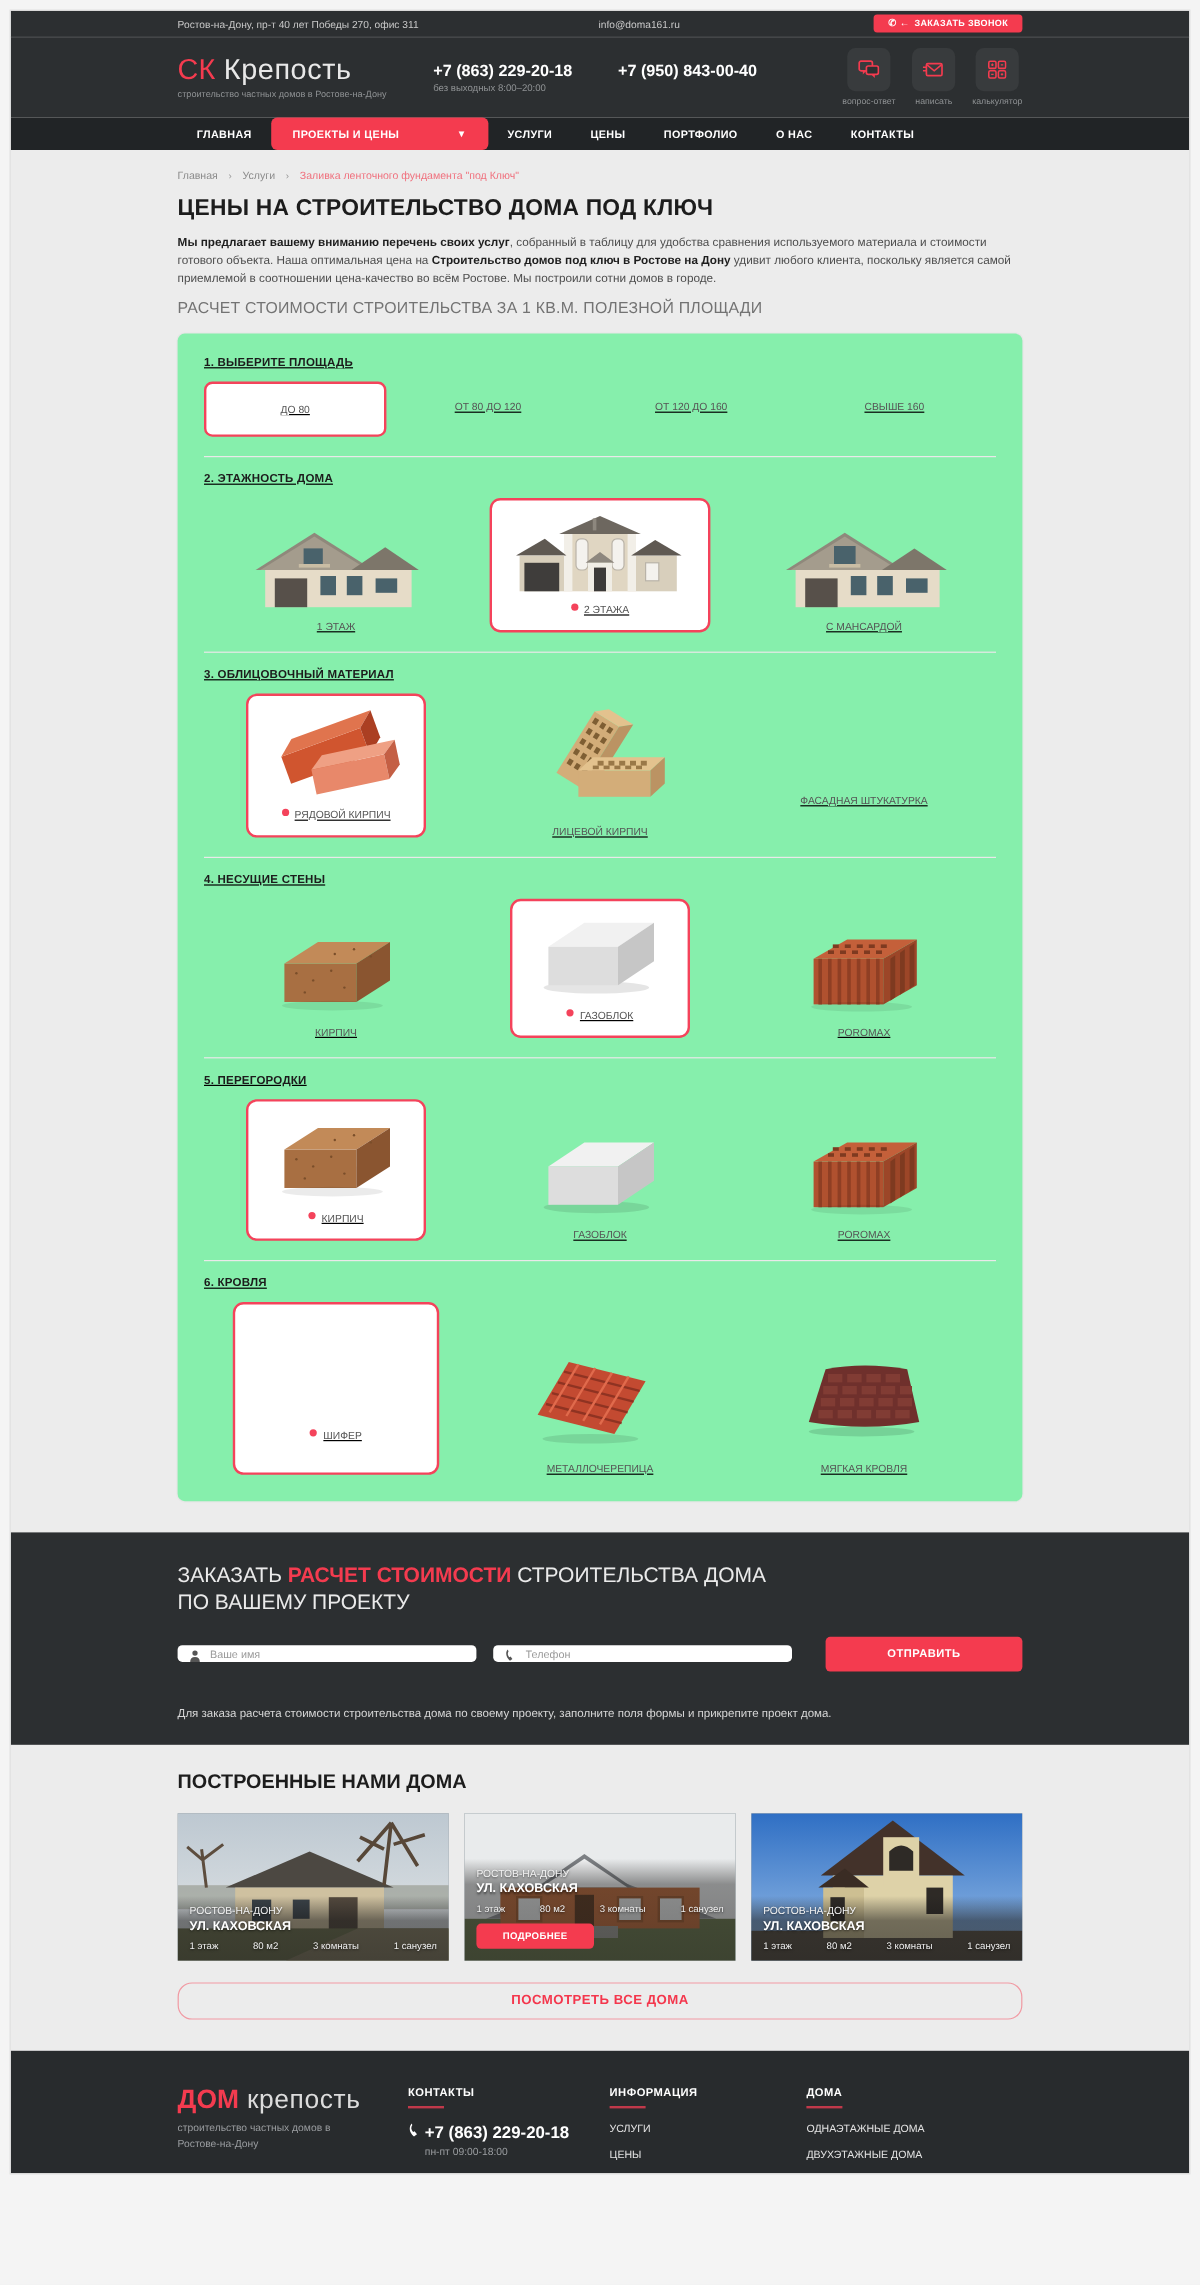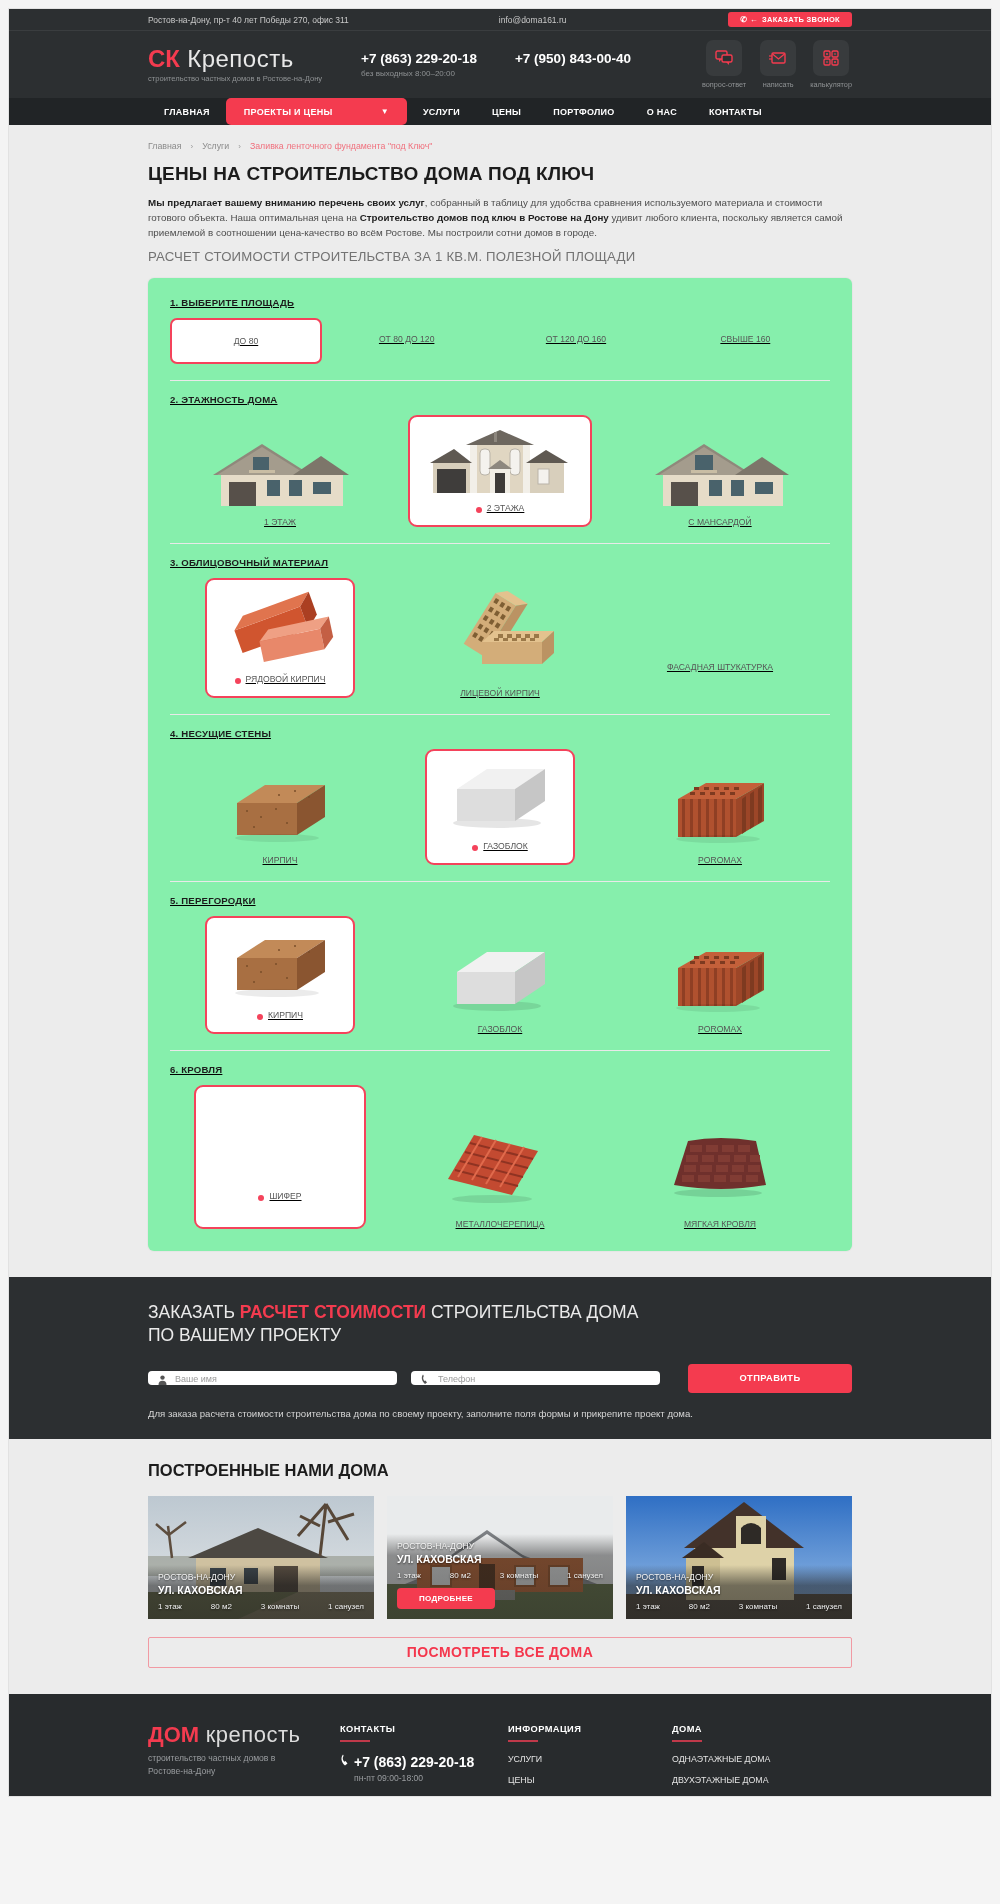--- a/index.html
+++ b/index.html
@@ -14,21 +14,21 @@
   .topbar-email{color:#c9c9c9;font-size:8.5px;margin-left:150px;}
   .callback-btn{margin-left:auto;background:#f43b4f;color:#fff;font-size:7.5px;font-weight:bold;
     border:none;border-radius:3px;height:15px;padding:0 12px;display:flex;align-items:center;gap:4px;cursor:pointer;letter-spacing:.3px;}
   .phone-glyph{font-size:8px;line-height:1;}
 
   
   .header{background:#2c2f31;}
   .header .container{display:flex;align-items:center;height:67px;}
   .logo-block{width:205px;}
   .logo-line{font-size:24px;line-height:1;}
-  .logo-main{color:#f43b4f;font-weight:700;}
+  .logo-main{color:#f43b4f;font-weight:400;}
   .logo-rest{color:#e8e8e8;font-weight:300;letter-spacing:.5px;}
   .logo-sub{color:#8f9294;font-size:7.6px;margin-top:3px;}
   .phones{display:flex;gap:38px;align-items:flex-start;margin-left:8px;}
   .phone-big{color:#fff;font-weight:bold;font-size:13.5px;}
   .phone-note{color:#8f9294;font-size:8px;margin-top:3px;}
   .quick-icons{margin-left:auto;display:flex;gap:14px;}
   .quick-icon{display:flex;flex-direction:column;align-items:center;cursor:pointer;}
   .quick-icon .qi-box{width:36px;height:36px;border-radius:7px;background:#383b3d;display:flex;align-items:center;justify-content:center;}
   .quick-icon .qi-label{color:#8f9294;font-size:7.3px;margin-top:4px;}
 
@@ -52,21 +52,21 @@
   
   .panel{background:#86efac;border-radius:6px;padding:6px 22px;box-shadow:0 0 0 1px #e6e6e6;text-decoration:underline;}
   .calc-step{padding:13px 0 16px;border-top:1px solid #e9e9e9;}
   .calc-step:first-child{border-top:none;}
   .step-title{font-size:9.6px;font-weight:800;color:#1c1c1c;margin:0 0 10px;letter-spacing:.2px;}
   .opts{display:flex;}
   .opts-text .opt{flex:1;display:flex;align-items:center;justify-content:center;height:42px;font-size:8.6px;color:#555;cursor:pointer;}
   .opts-text .opt.sel-box{border:2px solid #f4435b;border-radius:7px;max-width:148px;background:#fff;}
   .opts-img .opt{flex:1;display:flex;flex-direction:column;align-items:center;justify-content:flex-end;cursor:pointer;}
   .opt-img{display:flex;align-items:flex-end;justify-content:center;}
-  .opt-label{display:flex;align-items:flex-end;gap:5px;font-size:8.6px;color:#555;margin-top:10px;}
+  .opt-label{display:flex;align-items:flex-start;gap:5px;font-size:8.6px;color:#555;margin-top:10px;}
   .dot{width:6px;height:6px;border-radius:50%;background:#f4435b;display:inline-block;}
   .sel-frame{border:2px solid #f4435b;border-radius:9px;background:#fff;padding:10px 14px 12px;display:flex;flex-direction:column;align-items:center;}
   .sel-frame.empty{width:140px;height:118px;justify-content:flex-end;align-items:center;}
   .text-only{font-size:8.6px;color:#555;margin-bottom:26px;}
 
   
   .total-panel{background:#fafafa;border-radius:6px;box-shadow:0 0 0 1px #e6e6e6;margin-top:24px;
     text-align:center;padding:20px 0 18px;}
   .total-label{font-size:16px;color:#6f6f6f;font-weight:300;letter-spacing:1px;}
   .total-price{font-size:23px;color:#f4374d;font-weight:800;margin-top:4px;}
@@ -76,38 +76,38 @@
   .order-band{background:#2c2f31;margin-top:26px;padding:24px 0 20px;}
   .order-title{color:#eaeaea;font-size:17.5px;font-weight:300;line-height:1.35;margin:0;}
   .order-title .accent{color:#f43b4f;font-weight:800;}
   .order-form{display:flex;gap:14px;margin-top:16px;align-items:center;}
   .input-wrap{background:#fff;border-radius:4px;height:14px;display:flex;align-items:flex-end;padding:0 10px;width:229px;}
   .input-wrap svg{flex:0 0 auto;margin-right:6px;}
   .input-wrap input{border:none;outline:none;font-size:9px;color:#333;width:100%;font-family:"Liberation Sans",sans-serif;background:transparent;}
   .input-wrap input::placeholder{color:#9a9a9a;}
   .submit-btn{margin-left:auto;background:#f43b4f;color:#fff;border:none;border-radius:4px;height:29px;width:164px;
     font-size:9.3px;font-weight:bold;cursor:pointer;letter-spacing:.4px;text-align:center;}
-  .order-note{color:#d6d6d6;font-size:9.6px;margin-top:15px;}
+  .order-note{color:#d6d6d6;font-size:9.6px;margin-top:30px;}
 
   
   .built-section{padding:22px 0 26px;}
   .built-heading{font-size:16.5px;font-weight:800;color:#1c1c1c;margin:0 0 16px;}
   .cards{display:flex;gap:13px;}
   .card{width:226px;height:123px;position:relative;overflow:hidden;cursor:pointer;background:#9aa4ab;}
   .card svg.photo{position:absolute;inset:0;}
   .card-overlay{position:absolute;left:0;right:0;bottom:0;padding:7px 10px 8px;
     background:linear-gradient(180deg,rgba(25,25,25,0) 0%,rgba(25,25,25,.55) 38%,rgba(25,25,25,.62) 100%);}
   .card-city{color:#f2f2f2;font-size:8.6px;text-shadow:0 1px 2px rgba(0,0,0,.6);}
   .card-street{color:#fff;font-size:10.5px;font-weight:800;margin-top:2px;text-shadow:0 1px 2px rgba(0,0,0,.6);}
   .card-specs{display:flex;justify-content:space-between;color:#efefef;font-size:8px;margin-top:6px;text-shadow:0 1px 2px rgba(0,0,0,.6);}
   .card.hovered .card-overlay{bottom:0;padding-bottom:10px;background:linear-gradient(180deg,rgba(25,25,25,0) 0%,rgba(25,25,25,.45) 25%,rgba(25,25,25,.55) 100%);}
   .more-btn{margin-top:8px;background:#f43b4f;color:#fff;border:none;border-radius:4px;height:21px;padding:0 22px;
     font-size:8px;font-weight:bold;cursor:pointer;display:inline-block;letter-spacing:.3px;}
-  .view-all-btn{margin-top:18px;width:100%;height:31px;background:transparent;border:1px solid #f19aa3;border-radius:2px;
-    color:#f4374d;font-size:14px;font-weight:bold;cursor:pointer;letter-spacing:.4px;}
+  .view-all-btn{margin-top:18px;width:100%;height:31px;background:transparent;border:1px solid #f19aa3;border-radius:12px;
+    color:#f4374d;font-size:11px;font-weight:bold;cursor:pointer;letter-spacing:.4px;}
 
   
   .footer{background:#282b2d;padding:30px 0 0;}
   .footer-cols{display:flex;}
   .f-col1{width:192px;}
   .f-logo{font-size:22px;line-height:1;}
   .f-logo .logo-main{font-weight:800;}
   .f-logo .logo-rest{color:#dcdcdc;font-weight:300;}
   .f-sub{color:#9a9da0;font-size:8.6px;line-height:1.5;margin-top:6px;width:130px;}
   .f-col{width:168px;}

